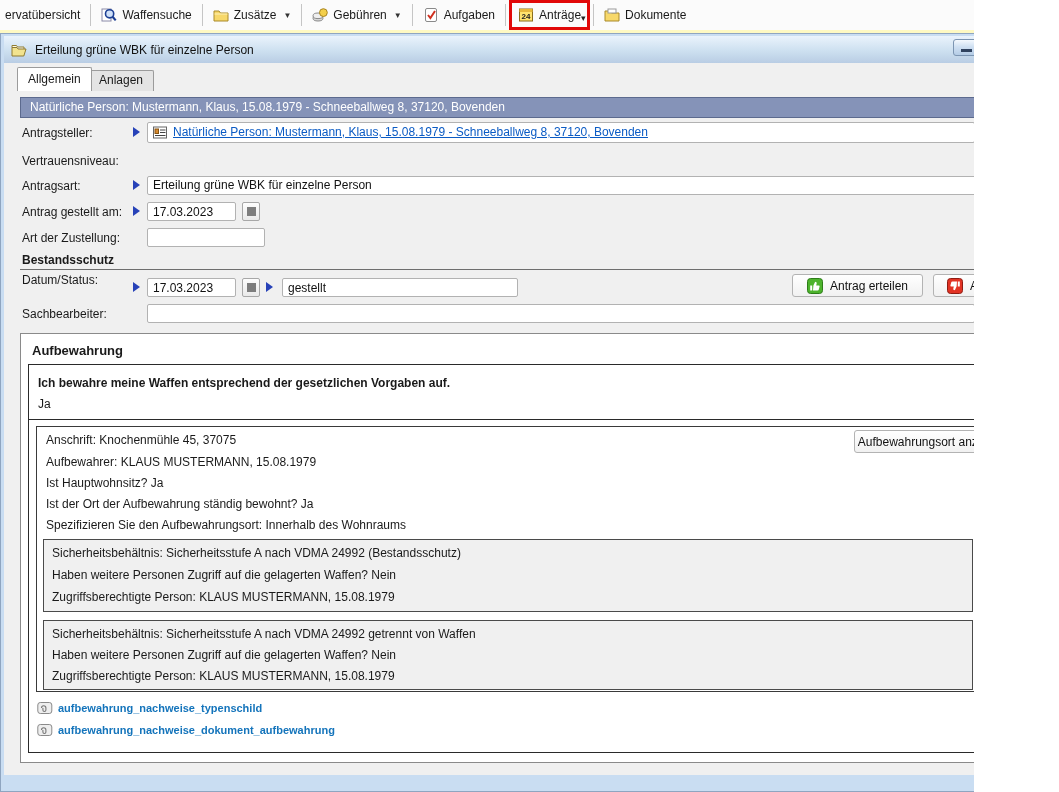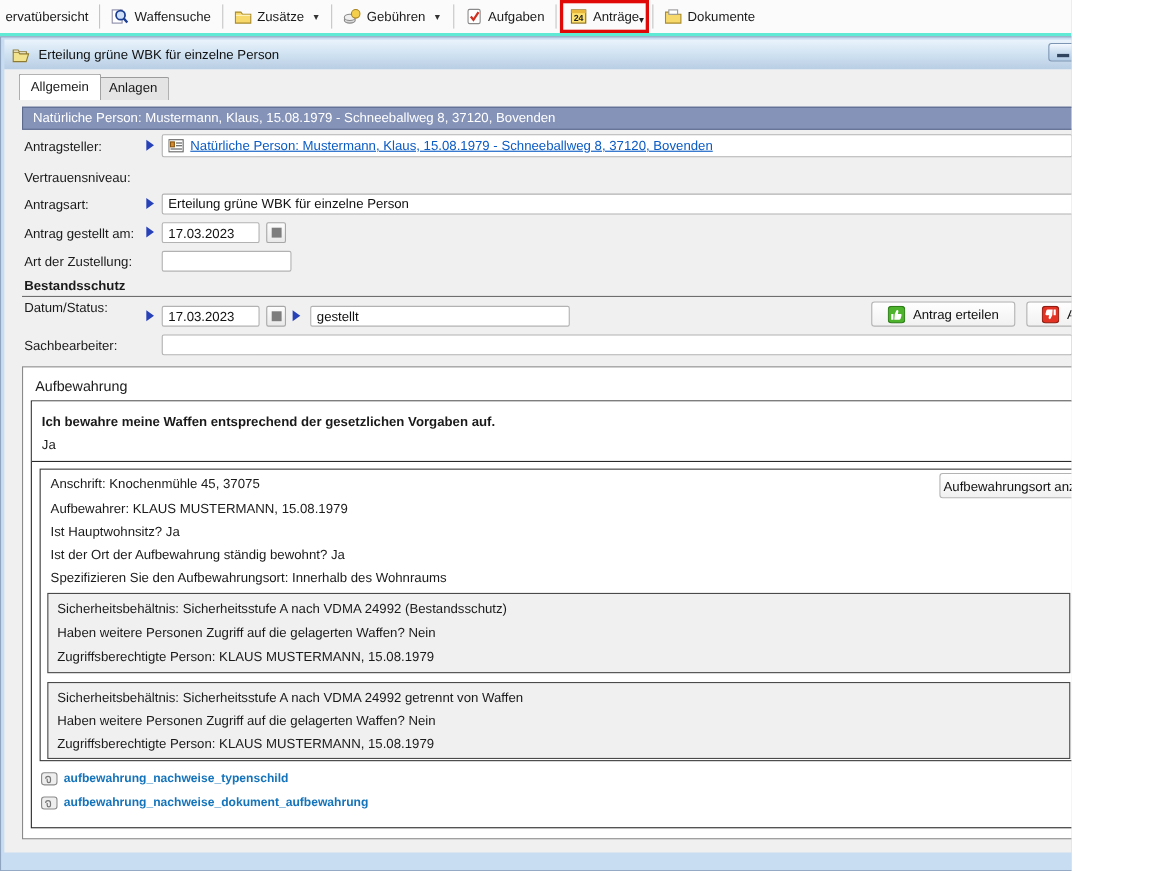--- a/index.html
+++ b/index.html
@@ -1,17 +1,17 @@
 <!DOCTYPE html>
 <html><head>
 <meta charset="utf-8">
 <style>
   html,body{margin:0;padding:0;background:#fff;}
   #screen{position:relative;width:974px;height:792px;overflow:hidden;
-    font-family:"Liberation Sans",sans-serif;font-size:12px;color:#1a1a1a;background:#5eead4;}
+    font-family:"Liberation Sans",sans-serif;font-size:12px;color:#1a1a1a;background:#fef9c3;}
   
   .toolbar{position:absolute;left:0;top:0;width:1059px;height:30px;background:#fbfbfb;
     display:flex;align-items:center;}
   .tbtn{display:flex;align-items:center;gap:5px;padding:3px 7px;white-space:nowrap;cursor:default;}
   .tsep{width:1px;height:22px;background:#c5c5c5;margin:0 3px;}
   .tcaret{font-size:8px;color:#333;margin-left:2px;}
   .thighlight{border:3px solid #e10808;padding:0 4px;display:flex;gap:5px;height:24px;}
   .toverflow{position:absolute;left:581px;top:13px;font-size:9px;color:#222;}
   
   .winframe{position:absolute;left:0;top:33px;width:1057px;height:759px;background:#c9ddf2;
@@ -46,21 +46,21 @@
   .graybtn .sq{width:9px;height:9px;background:#7d7d7d;}
   .iconbtn{position:absolute;display:flex;align-items:center;justify-content:center;}
   .secline{position:absolute;left:20px;width:1018px;height:1px;background:#6e6e6e;}
   .pushbtn{position:absolute;box-sizing:border-box;border:1px solid #b3b3b3;border-radius:3px;
     background:linear-gradient(#ffffff,#f1f1f1);display:flex;align-items:center;
     justify-content:center;gap:7px;font-size:12px;color:#111;cursor:default;margin-left:36px;}
   .link{color:#0b5bc4;text-decoration:underline;}
   
   .panel{position:absolute;left:20px;top:333px;width:1001px;height:430px;background:#fff;
     border:1px solid #8a8a8a;box-sizing:border-box;}
-  .panel-h{position:absolute;left:32px;top:343px;font-weight:normal;font-size:13px;}
+  .panel-h{position:absolute;left:32px;top:343px;font-weight:bold;font-size:13px;}
   .qcontainer{position:absolute;left:28px;top:364px;width:983px;height:389px;
     border:1px solid #2a2a2a;box-sizing:border-box;background:#fff;}
   .greenbar{position:absolute;left:986px;top:365px;width:24px;height:387px;background:#6fa646;
     border-left:1px solid #2a2a2a;box-sizing:border-box;}
   .qsection{position:absolute;left:29px;top:365px;width:957px;height:55px;background:#fff;
     border-bottom:1px solid #2a2a2a;box-sizing:border-box;}
   .detailsbox{position:absolute;left:36px;top:426px;width:944px;height:266px;
     border:1px solid #3a3a3a;box-sizing:border-box;background:#fff;}
   .dline{position:absolute;left:46px;height:14px;line-height:14px;white-space:nowrap;}
   .secbox{position:absolute;left:43px;width:930px;background:#f0f0f0;border:1px solid #4a4a4a;

